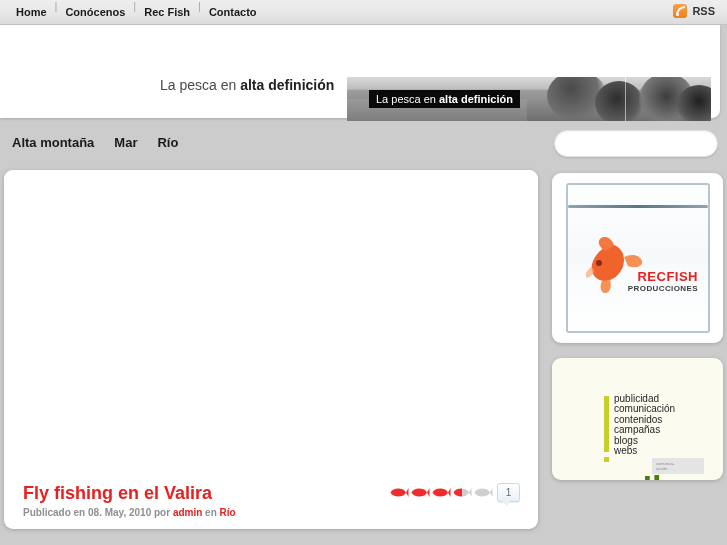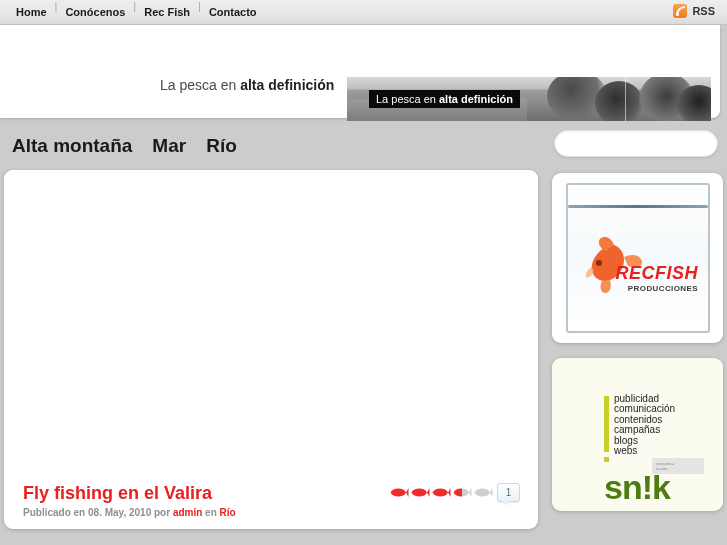--- a/index.html
+++ b/index.html
@@ -101,21 +101,21 @@
     font-size: 11px; padding: 3px 7px; white-space: nowrap;
   }
   .banner-caption b { color: #fff; }
 
   
   .catnav {
     position: absolute; left: 12px; top: 135px;
     display: flex; align-items: center; gap: 20px;
   }
   .catnav a {
-    font-size: 19px; font-weight: bold; color: #1a1a1a;
+    font-size: 13px; font-weight: bold; color: #1a1a1a;
     text-decoration: none;
   }
 
   
   .search-box {
     position: absolute; left: 554px; top: 130px;
     width: 164px; height: 27px;
     background: #ffffff; border-radius: 14px;
     border: 1px solid #e2e2e2;
     box-shadow: 0 1px 2px rgba(0,0,0,0.12), inset 0 1px 2px rgba(0,0,0,0.05);
@@ -179,41 +179,41 @@
 
   
   .ad {
     position: absolute; left: 552px;
     width: 171px;
     border-radius: 9px;
     box-shadow: 0 1px 4px rgba(0,0,0,0.20);
     overflow: hidden;
   }
   .ad-fishbowl { top: 173px; height: 170px; background: #ffffff; }
-  .ad-snik { top: 358px; height: 153px; background: #fbfbf0; }
+  .ad-snik { top: 358px; height: 122px; background: #fbfbf0; }
 
   
   .bowl {
     position: absolute; left: 14px; top: 10px;
     width: 144px; height: 150px;
     border: 2px solid #b9c4cc;
     border-radius: 3px;
     background: linear-gradient(to bottom, #fdfefe 0%, #f6f9fb 48%, #ffffff 100%);
   }
   .bowl-water {
     position: absolute; left: 0; top: 20px; width: 100%; height: 3px;
     background: linear-gradient(to right,#8fa3b0,#5d7484,#8fa3b0);
     border-radius: 2px;
   }
   .goldfish { position: absolute; left: 16px; top: 48px; width: 66px; height: 62px; }
   .ad-brand {
     position: absolute; right: 10px; bottom: 38px; text-align: right;
   }
   .ad-brand .b1 {
-    font-size: 18px; font-weight: bold; color: #e8201f; letter-spacing: 0.5px; font-style: italic;
+    font-size: 13px; font-weight: bold; color: #e8201f; letter-spacing: 0.5px;
   }
   .ad-brand .b2 {
     font-size: 8px; font-weight: bold; color: #3d3d3d; letter-spacing: 0.4px;
   }
 
   
   .snik-bar {
     position: absolute; left: 52px; top: 38px;
     width: 5px; height: 56px; background: #c8cf2a;
   }

